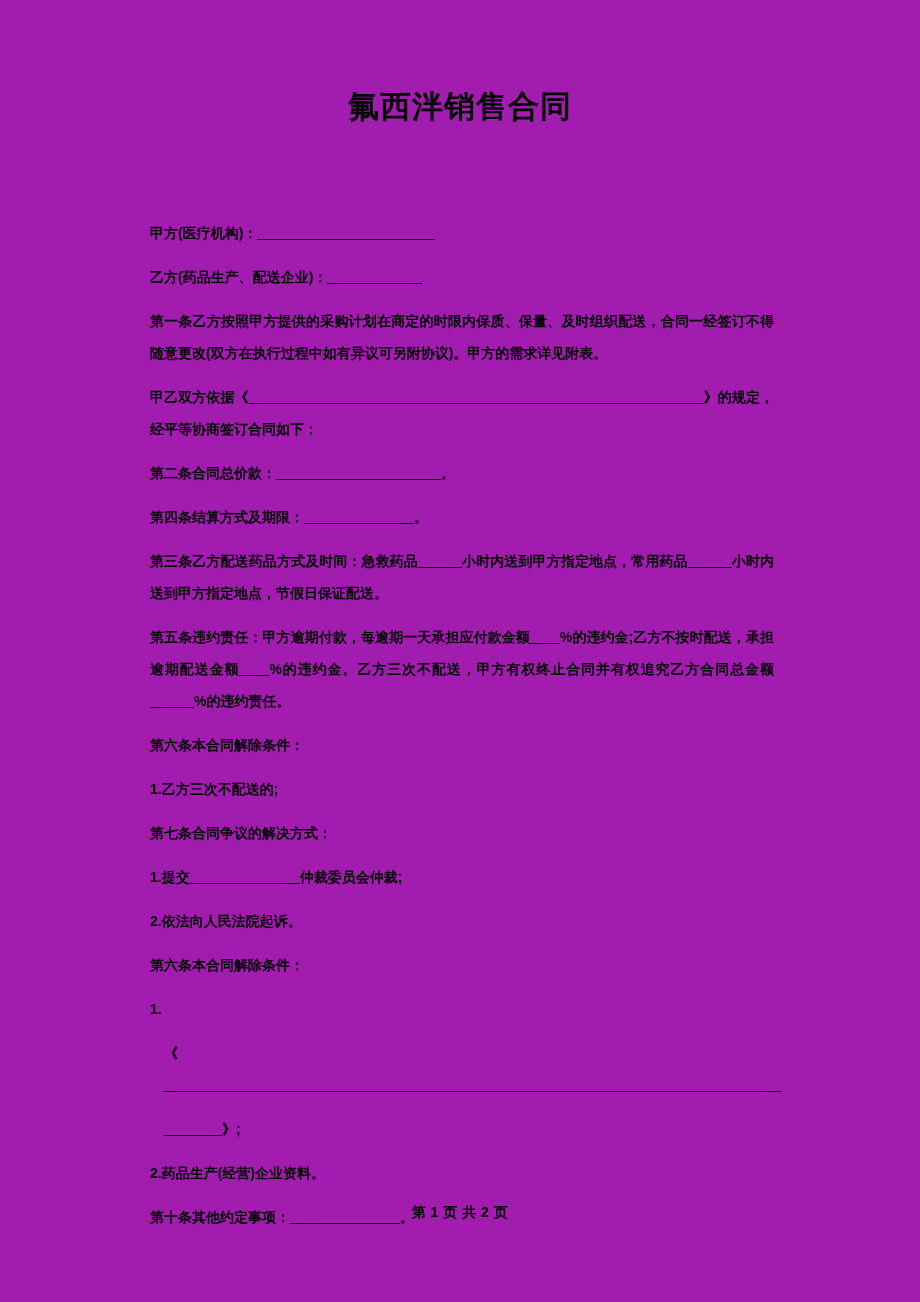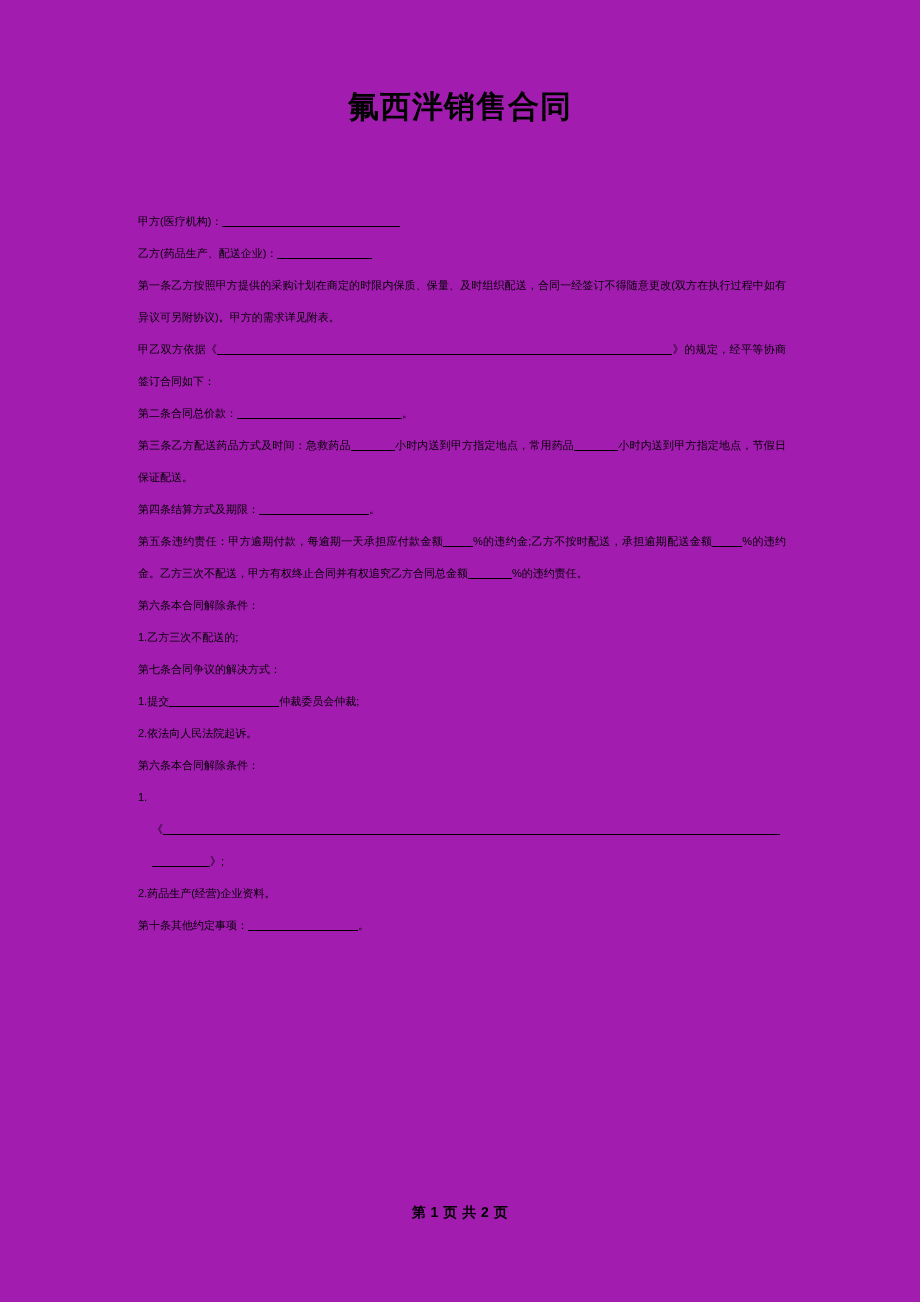--- a/index.html
+++ b/index.html
@@ -30,26 +30,27 @@
     letter-spacing: 1px;
     color: #000000;
   }
   .body-block {
     position: absolute;
     top: 205px;
     left: 138px;
     width: 648px;
   }
   .para {
-    font-size: 11px;
+    font-size: 14px;
     line-height: 32px;
     color: #000;
-    margin: 0;
+    margin: 12px;
     text-align: justify;
     word-break: break-all;
+    font-weight: bold;
   }
   .blank {
     display: inline-block;
     border-bottom: 1px solid #000;
     height: 14px;
     vertical-align: -2px;
   }
   .b-xs { width: 30px; }
   .b-sm { width: 44px; }
   .b-lg { width: 95px; }
@@ -91,25 +92,25 @@
 
     <p class="para">
       <span>甲乙双方依据《</span><span class="blank b-w440"></span><span>》的规定，经平等协商签订合同如下：</span>
     </p>
 
     <p class="para">
       <span>第二条合同总价款：</span><span class="blank b-xxl"></span><span>。</span>
     </p>
 
     <p class="para">
-      <span>第三条乙方配送药品方式及时间：急救药品</span><span class="blank b-sm"></span><span>小时内送到甲方指定地点，常用药品</span><span class="blank b-sm"></span><span>小时内送到甲方指定地点，节假日保证配送。</span>
+      <span>第四条结算方式及期限：</span><span class="blank b-xl"></span><span>。</span>
     </p>
 
     <p class="para">
-      <span>第四条结算方式及期限：</span><span class="blank b-xl"></span><span>。</span>
+      <span>第三条乙方配送药品方式及时间：急救药品</span><span class="blank b-sm"></span><span>小时内送到甲方指定地点，常用药品</span><span class="blank b-sm"></span><span>小时内送到甲方指定地点，节假日保证配送。</span>
     </p>
 
     <p class="para">
       <span>第五条违约责任：甲方逾期付款，每逾期一天承担应付款金额</span><span class="blank b-xs"></span><span>%的违约金;乙方不按时配送，承担逾期配送金额</span><span class="blank b-xs"></span><span>%的违约金。乙方三次不配送，甲方有权终止合同并有权追究乙方合同总金额</span><span class="blank b-sm"></span><span>%的违约责任。</span>
     </p>
 
     <p class="para">第六条本合同解除条件：</p>
 
     <p class="para">1.乙方三次不配送的;</p>
 

